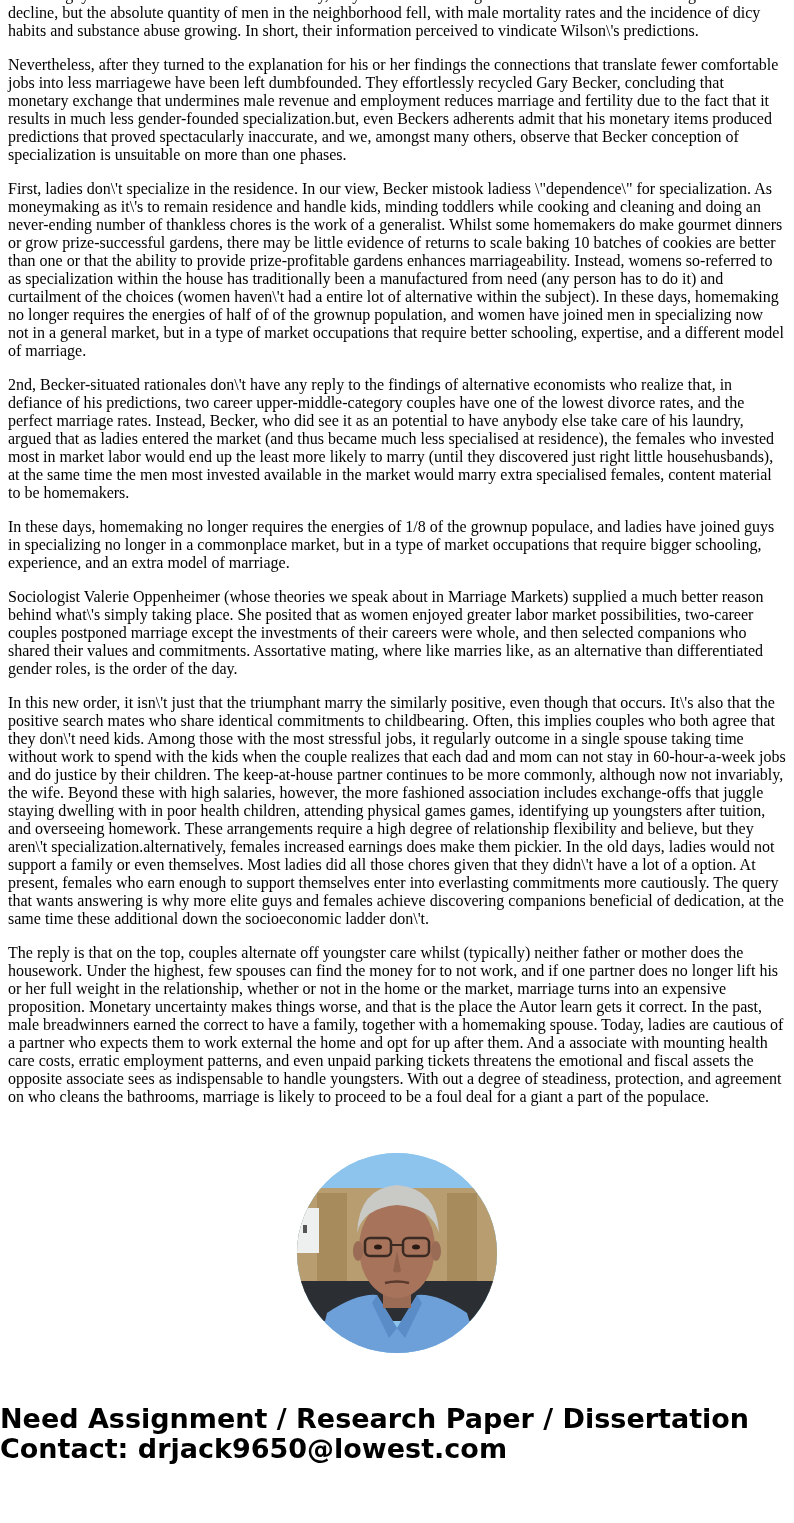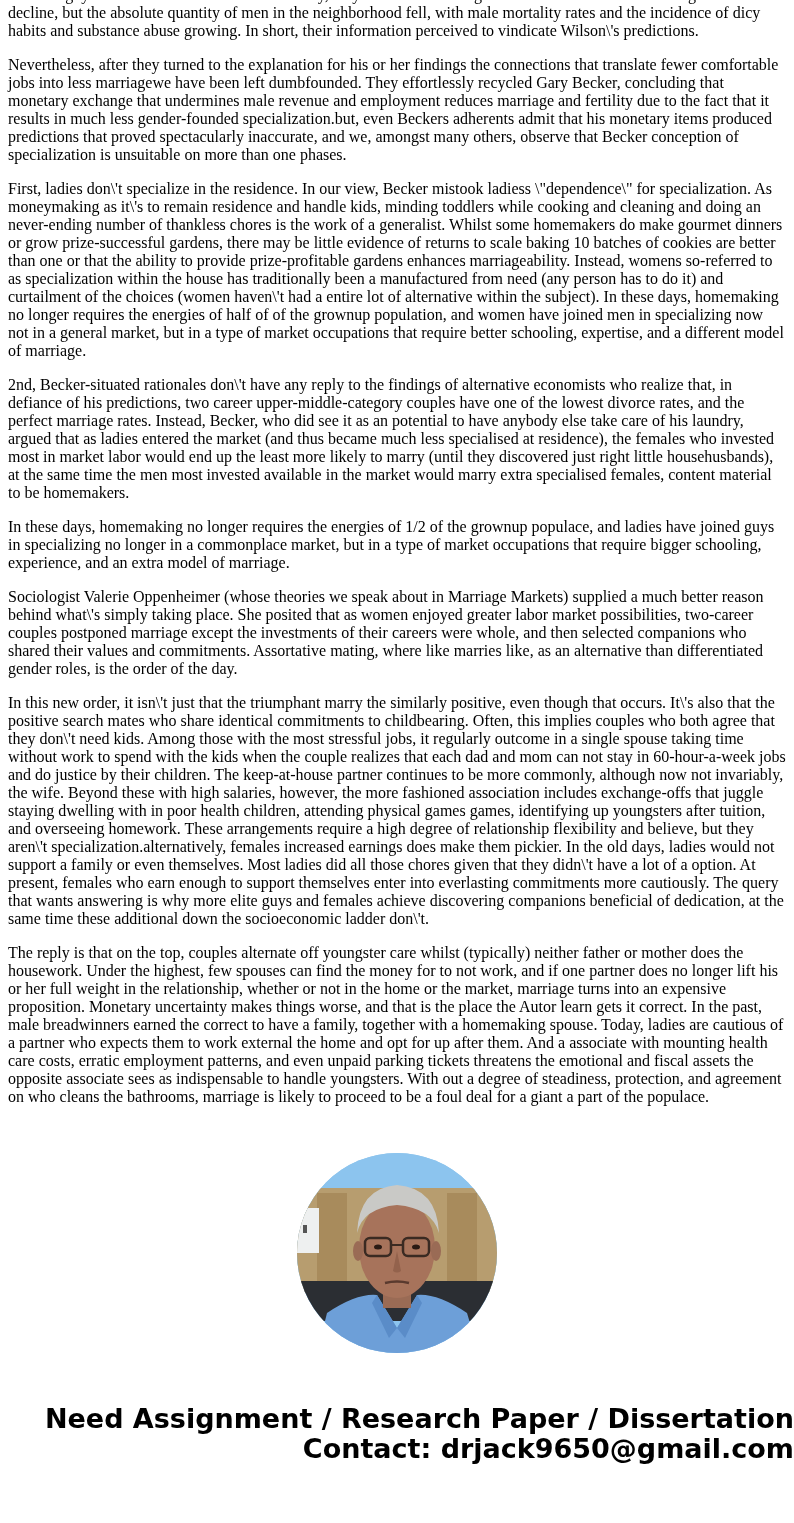--- a/index.html
+++ b/index.html
@@ -39,38 +39,38 @@
       border-radius: 50%;
       overflow: hidden;
       position: relative;
       background: #8fc3ea;
     }
     .cta {
       position: absolute;
       top: 1404px;
       left: 0;
       width: 794px;
-      text-align: right;
+      text-align: left;
       font-family: "DejaVu Sans", sans-serif;
       font-weight: bold;
       font-size: 27px;
       line-height: 30px;
       color: #000000;
     }
     .cta div { margin: 0; }
   </style>
 </head>
 <body>
 
 <div class="article">
   <p>between guys and females narrowed.Additionally, they found that no longer best did the number of marriageable men decline, but the absolute quantity of men in the neighborhood fell, with male mortality rates and the incidence of dicy habits and substance abuse growing. In short, their information perceived to vindicate Wilson\'s predictions.</p>
   <p>Nevertheless, after they turned to the explanation for his or her findings the connections that translate fewer comfortable jobs into less marriagewe have been left dumbfounded. They effortlessly recycled Gary Becker, concluding that monetary exchange that undermines male revenue and employment reduces marriage and fertility due to the fact that it results in much less gender-founded specialization.but, even Beckers adherents admit that his monetary items produced predictions that proved spectacularly inaccurate, and we, amongst many others, observe that Becker conception of specialization is unsuitable on more than one phases.</p>
   <p>First, ladies don\'t specialize in the residence. In our view, Becker mistook ladiess \"dependence\" for specialization. As moneymaking as it\'s to remain residence and handle kids, minding toddlers while cooking and cleaning and doing an never-ending number of thankless chores is the work of a generalist. Whilst some homemakers do make gourmet dinners or grow prize-successful gardens, there may be little evidence of returns to scale baking 10 batches of cookies are better than one or that the ability to provide prize-profitable gardens enhances marriageability. Instead, womens so-referred to as specialization within the house has traditionally been a manufactured from need (any person has to do it) and curtailment of the choices (women haven\'t had a entire lot of alternative within the subject). In these days, homemaking no longer requires the energies of half of of the grownup population, and women have joined men in specializing now not in a general market, but in a type of market occupations that require better schooling, expertise, and a different model of marriage.</p>
   <p>2nd, Becker-situated rationales don\'t have any reply to the findings of alternative economists who realize that, in defiance of his predictions, two career upper-middle-category couples have one of the lowest divorce rates, and the perfect marriage rates. Instead, Becker, who did see it as an potential to have anybody else take care of his laundry, argued that as ladies entered the market (and thus became much less specialised at residence), the females who invested most in market labor would end up the least more likely to marry (until they discovered just right little househusbands), at the same time the men most invested available in the market would marry extra specialised females, content material to be homemakers.</p>
-  <p>In these days, homemaking no longer requires the energies of 1/2 of the grownup populace, and ladies have joined guys in specializing no longer in a commonplace market, but in a type of market occupations that require bigger schooling, experience, and an extra model of marriage.</p>
+  <p>In these days, homemaking no longer requires the energies of 1/8 of the grownup populace, and ladies have joined guys in specializing no longer in a commonplace market, but in a type of market occupations that require bigger schooling, experience, and an extra model of marriage.</p>
   <p>Sociologist Valerie Oppenheimer (whose theories we speak about in Marriage Markets) supplied a much better reason behind what\'s simply taking place. She posited that as women enjoyed greater labor market possibilities, two-career couples postponed marriage except the investments of their careers were whole, and then selected companions who shared their values and commitments. Assortative mating, where like marries like, as an alternative than differentiated gender roles, is the order of the day.</p>
   <p>In this new order, it isn\'t just that the triumphant marry the similarly positive, even though that occurs. It\'s also that the positive search mates who share identical commitments to childbearing. Often, this implies couples who both agree that they don\'t need kids. Among those with the most stressful jobs, it regularly outcome in a single spouse taking time without work to spend with the kids when the couple realizes that each dad and mom can not stay in 60-hour-a-week jobs and do justice by their children. The keep-at-house partner continues to be more commonly, although now not invariably, the wife. Beyond these with high salaries, however, the more fashioned association includes exchange-offs that juggle staying dwelling with in poor health children, attending physical games games, identifying up youngsters after tuition, and overseeing homework. These arrangements require a high degree of relationship flexibility and believe, but they aren\'t specialization.alternatively, females increased earnings does make them pickier. In the old days, ladies would not support a family or even themselves. Most ladies did all those chores given that they didn\'t have a lot of a option. At present, females who earn enough to support themselves enter into everlasting commitments more cautiously. The query that wants answering is why more elite guys and females achieve discovering companions beneficial of dedication, at the same time these additional down the socioeconomic ladder don\'t.</p>
   <p>The reply is that on the top, couples alternate off youngster care whilst (typically) neither father or mother does the housework. Under the highest, few spouses can find the money for to not work, and if one partner does no longer lift his or her full weight in the relationship, whether or not in the home or the market, marriage turns into an expensive proposition. Monetary uncertainty makes things worse, and that is the place the Autor learn gets it correct. In the past, male breadwinners earned the correct to have a family, together with a homemaking spouse. Today, ladies are cautious of a partner who expects them to work external the home and opt for up after them. And a associate with mounting health care costs, erratic employment patterns, and even unpaid parking tickets threatens the emotional and fiscal assets the opposite associate sees as indispensable to handle youngsters. With out a degree of steadiness, protection, and agreement on who cleans the bathrooms, marriage is likely to proceed to be a foul deal for a giant a part of the populace.</p>
 </div>
 
 <div class="avatar-wrap">
   <div class="avatar">
     <svg width="200" height="200" viewBox="0 0 200 200">
 
       <rect x="0" y="0" width="200" height="200" fill="#8cc4ee"></rect>
@@ -106,14 +106,14 @@
 
       <path d="M100 98 L96 118 Q100 121 104 118 Z" fill="#93624c"></path>
 
       <path d="M88 130 Q100 127 112 130" stroke="#5a3a2e" stroke-width="2.5" fill="none"></path>
     </svg>
   </div>
 </div>
 
 <div class="cta">
   <div>Need Assignment / Research Paper / Dissertation</div>
-  <div>Contact: drjack9650@gmail.com</div>
+  <div>Contact: drjack9650@lowest.com</div>
 </div>
 
 </body></html>

